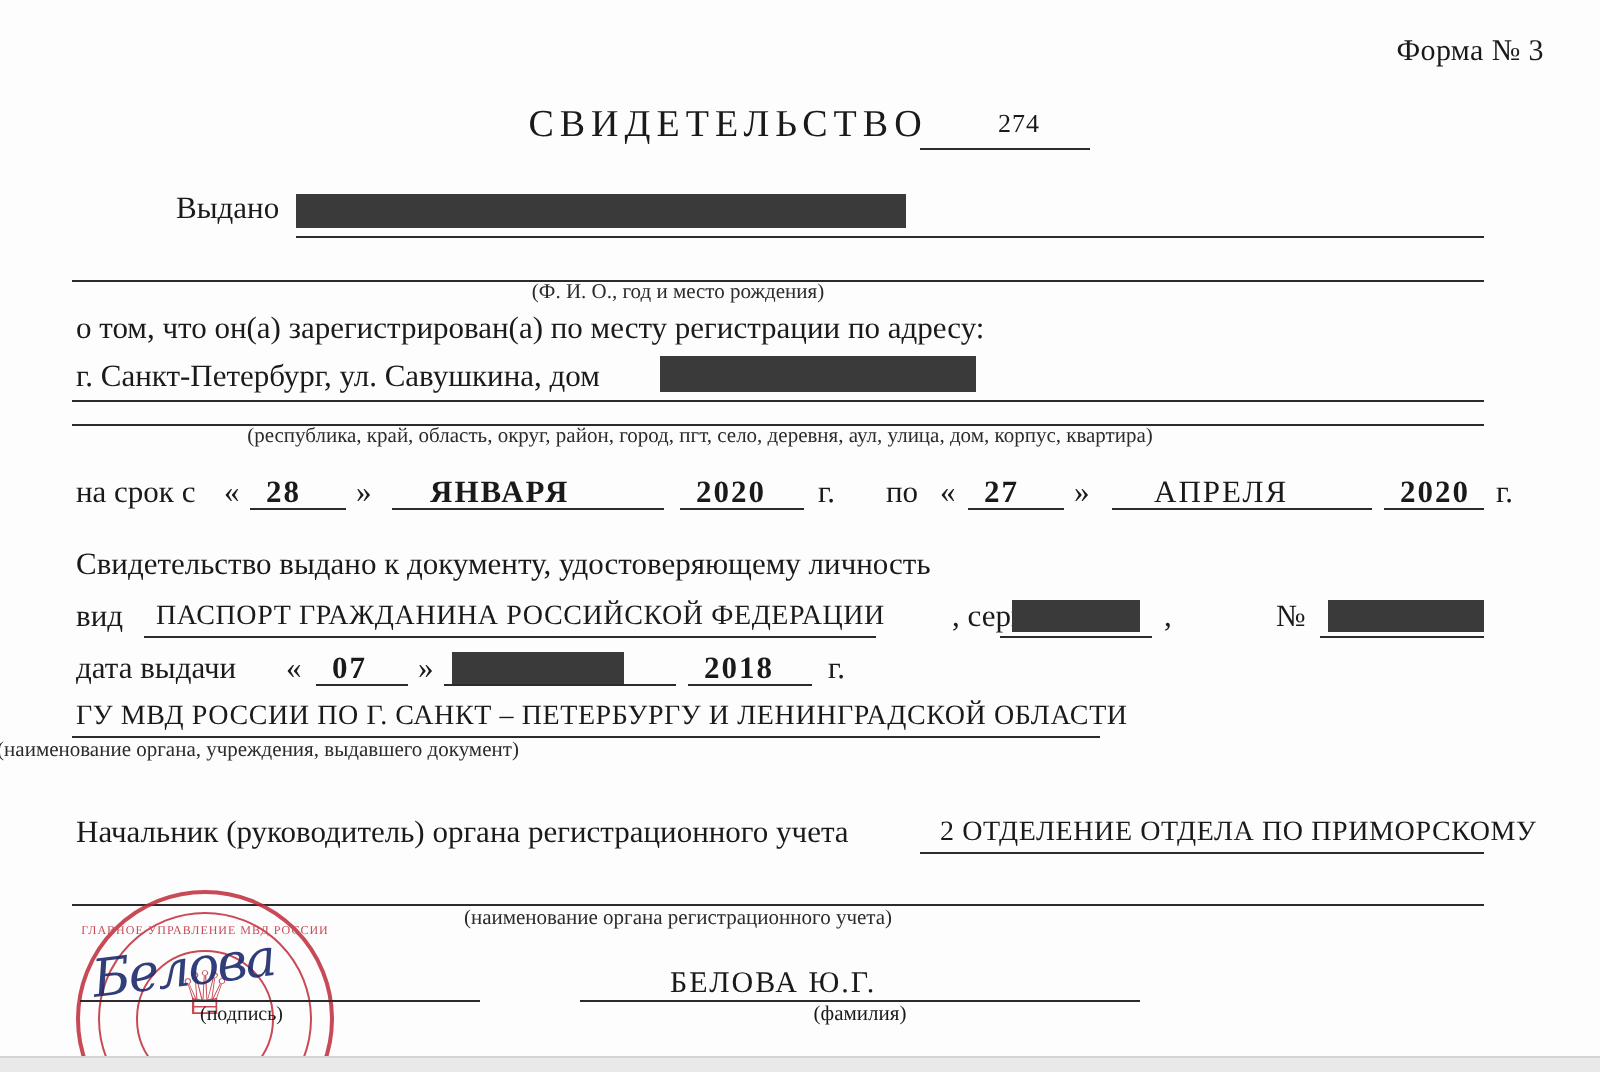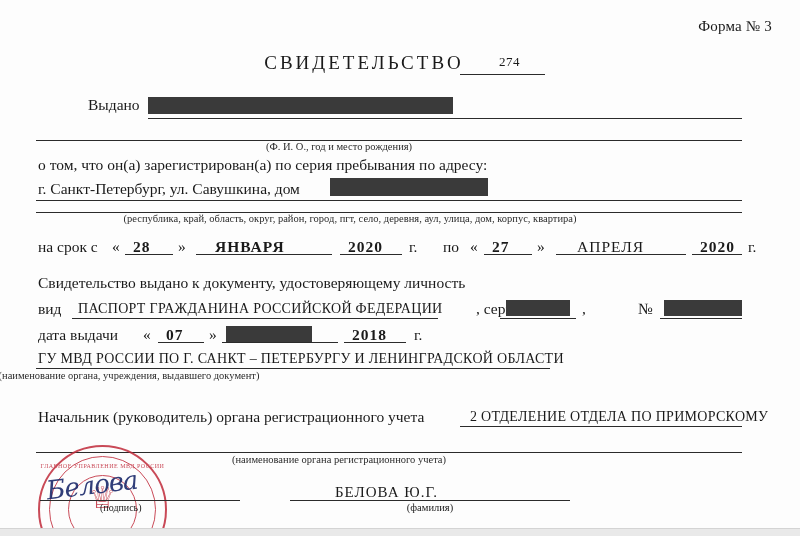--- a/index.html
+++ b/index.html
@@ -215,21 +215,21 @@
 
   <div class="row" style="top:96px; left:88px;">Выдано</div>
   <div class="redact" style="top:97px; left:148px; width:305px; height:17px;"></div>
   <div class="rule" style="top:118px; left:148px; width:594px;"></div>
 
   <div class="rule" style="top:140px; left:36px; width:706px;"></div>
   <div class="caption" style="top:141px; left:0;">
     <span class="caption-inner">(Ф. И. О., год и место рождения)</span>
   </div>
 
-  <div class="row" style="top:156px; left:38px;">о том, что он(а) зарегистрирован(а) по серия пребывания по адресу:</div>
+  <div class="row" style="top:156px; left:38px;">о том, что он(а) зарегистрирован(а) по месту регистрации по адресу:</div>
 
   <div class="row" style="top:180px; left:38px;">г. Санкт-Петербург, ул. Савушкина, дом</div>
   <div class="redact" style="top:178px; left:330px; width:158px; height:18px;"></div>
   <div class="rule" style="top:200px; left:36px; width:706px;"></div>
   <div class="rule" style="top:212px; left:36px; width:706px;"></div>
   <div class="caption" style="top:213px; left:0;padding-left:11px;">
     <span class="caption-inner">(республика, край, область, округ, район, город, пгт, село, деревня, аул, улица, дом, корпус, квартира)</span>
   </div>
 
   <div class="row" style="top:238px; left:38px;">на срок с</div>

